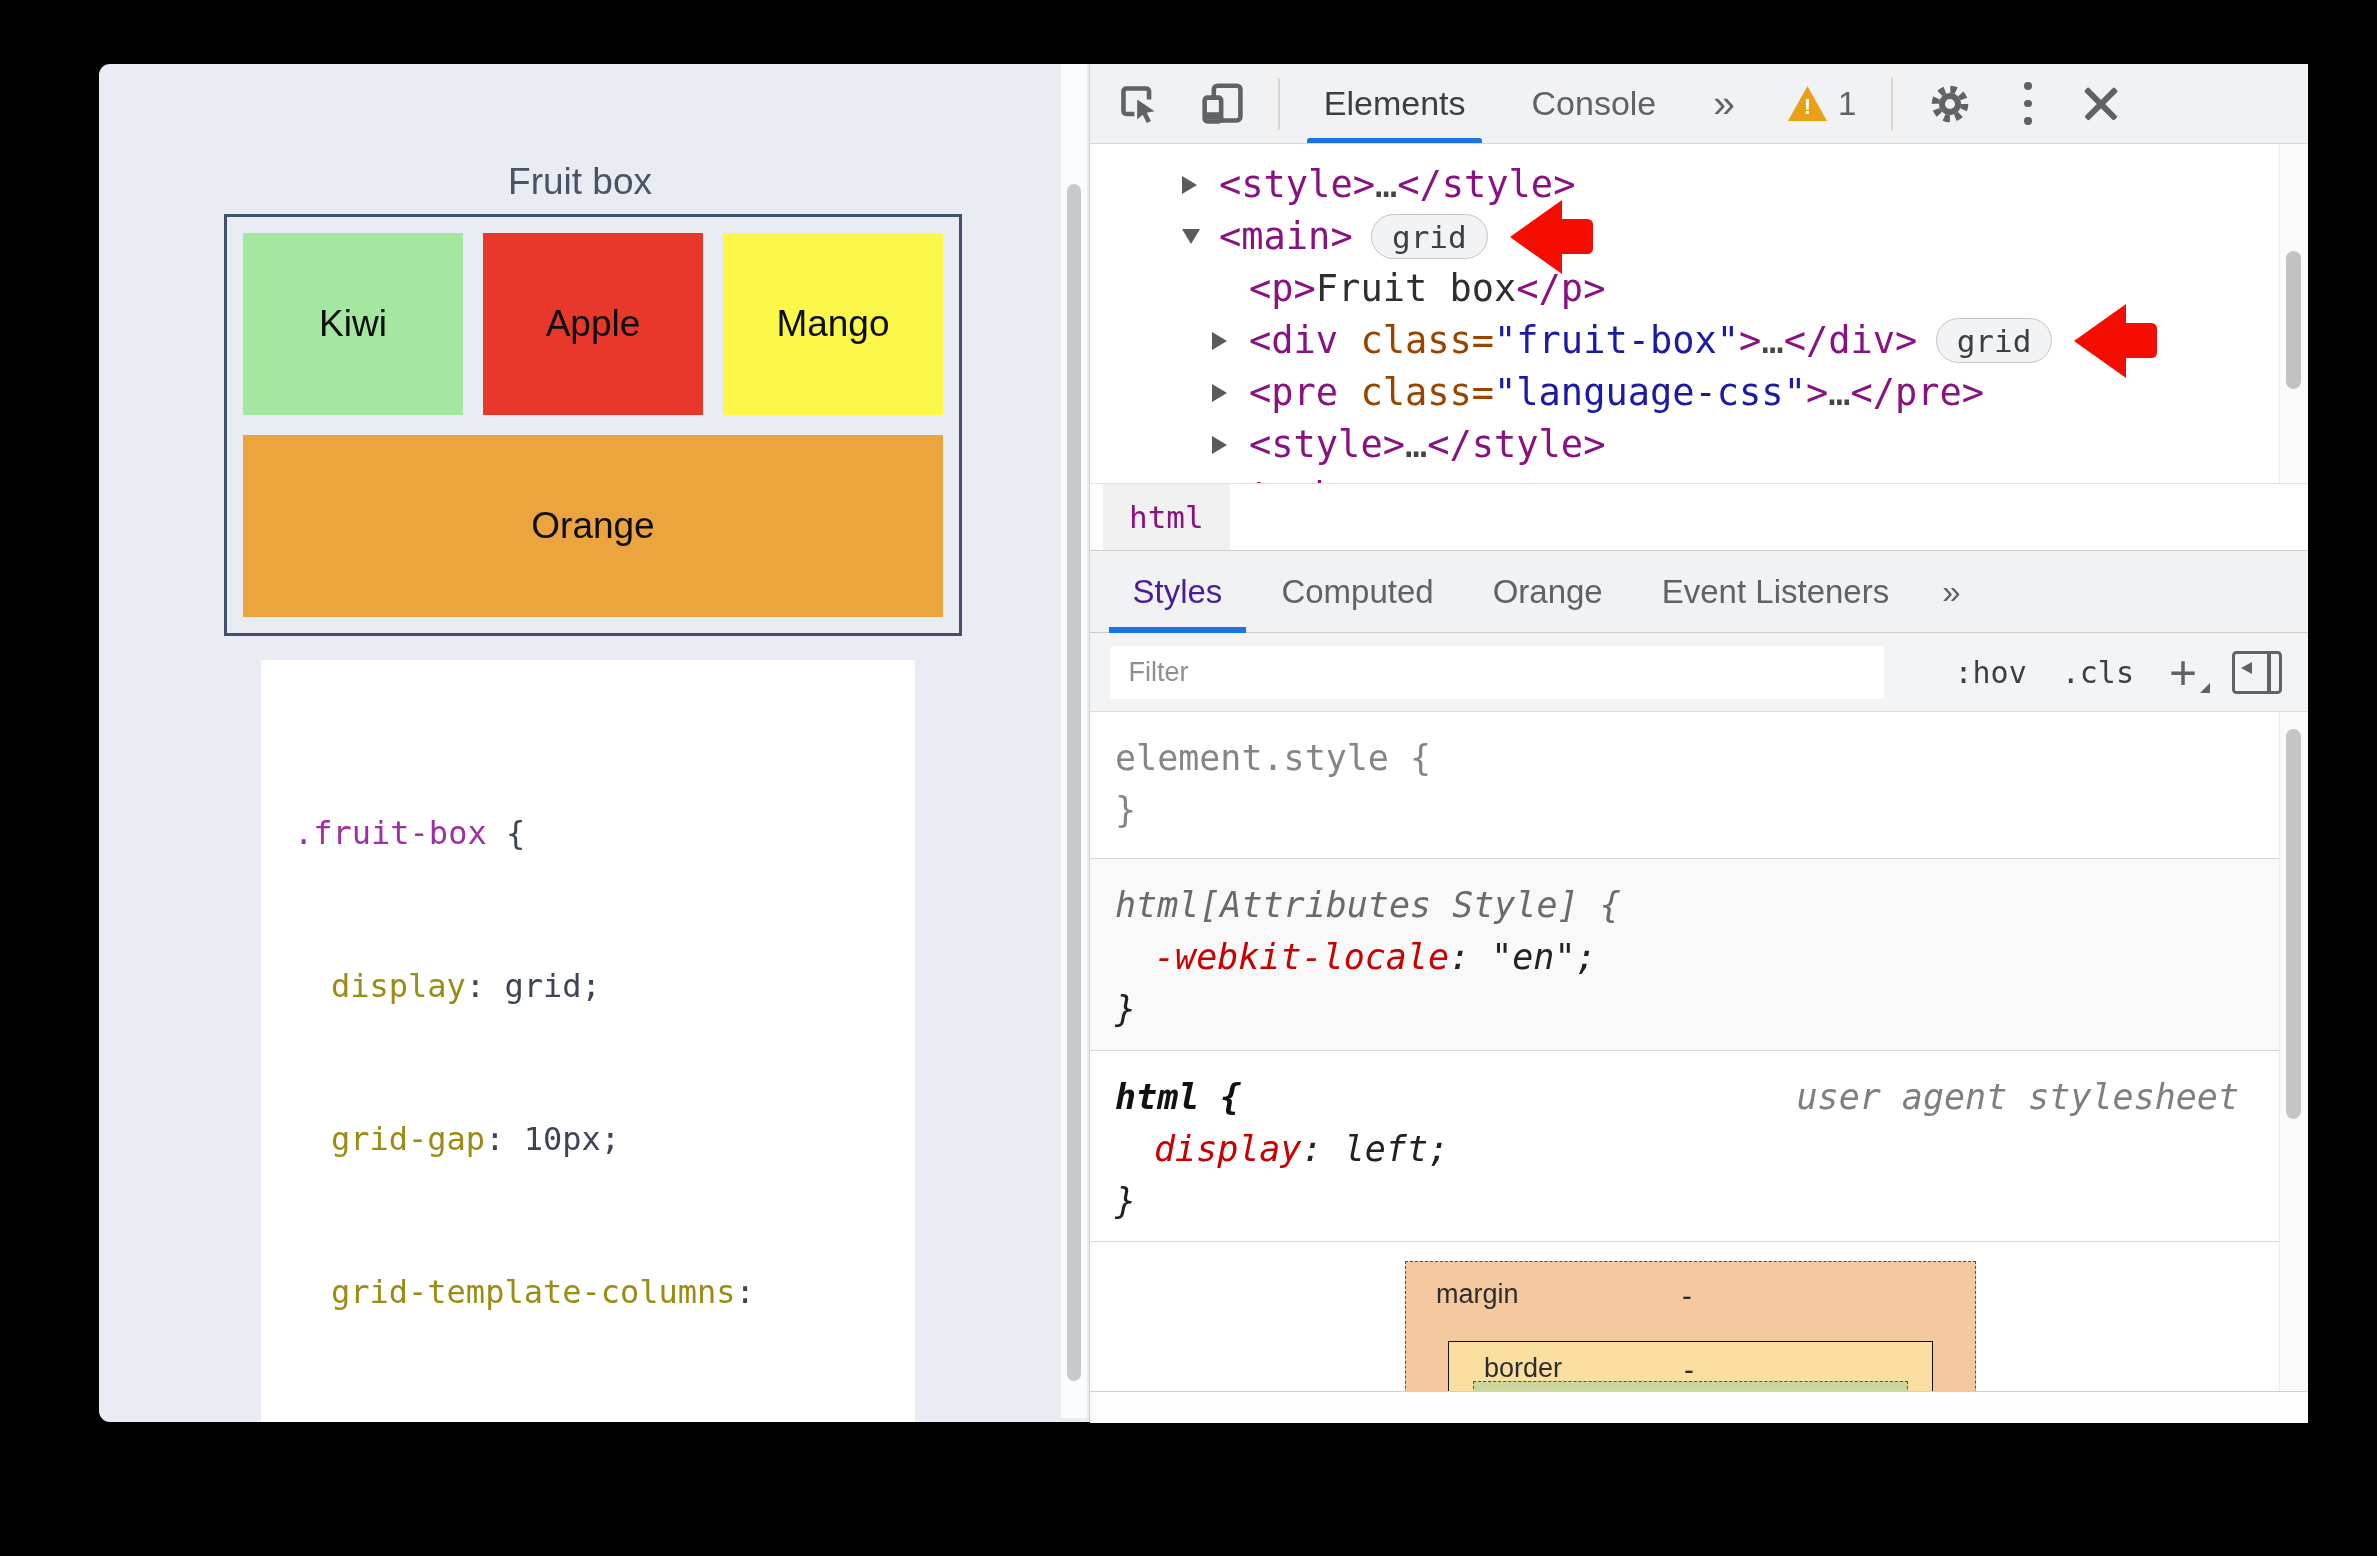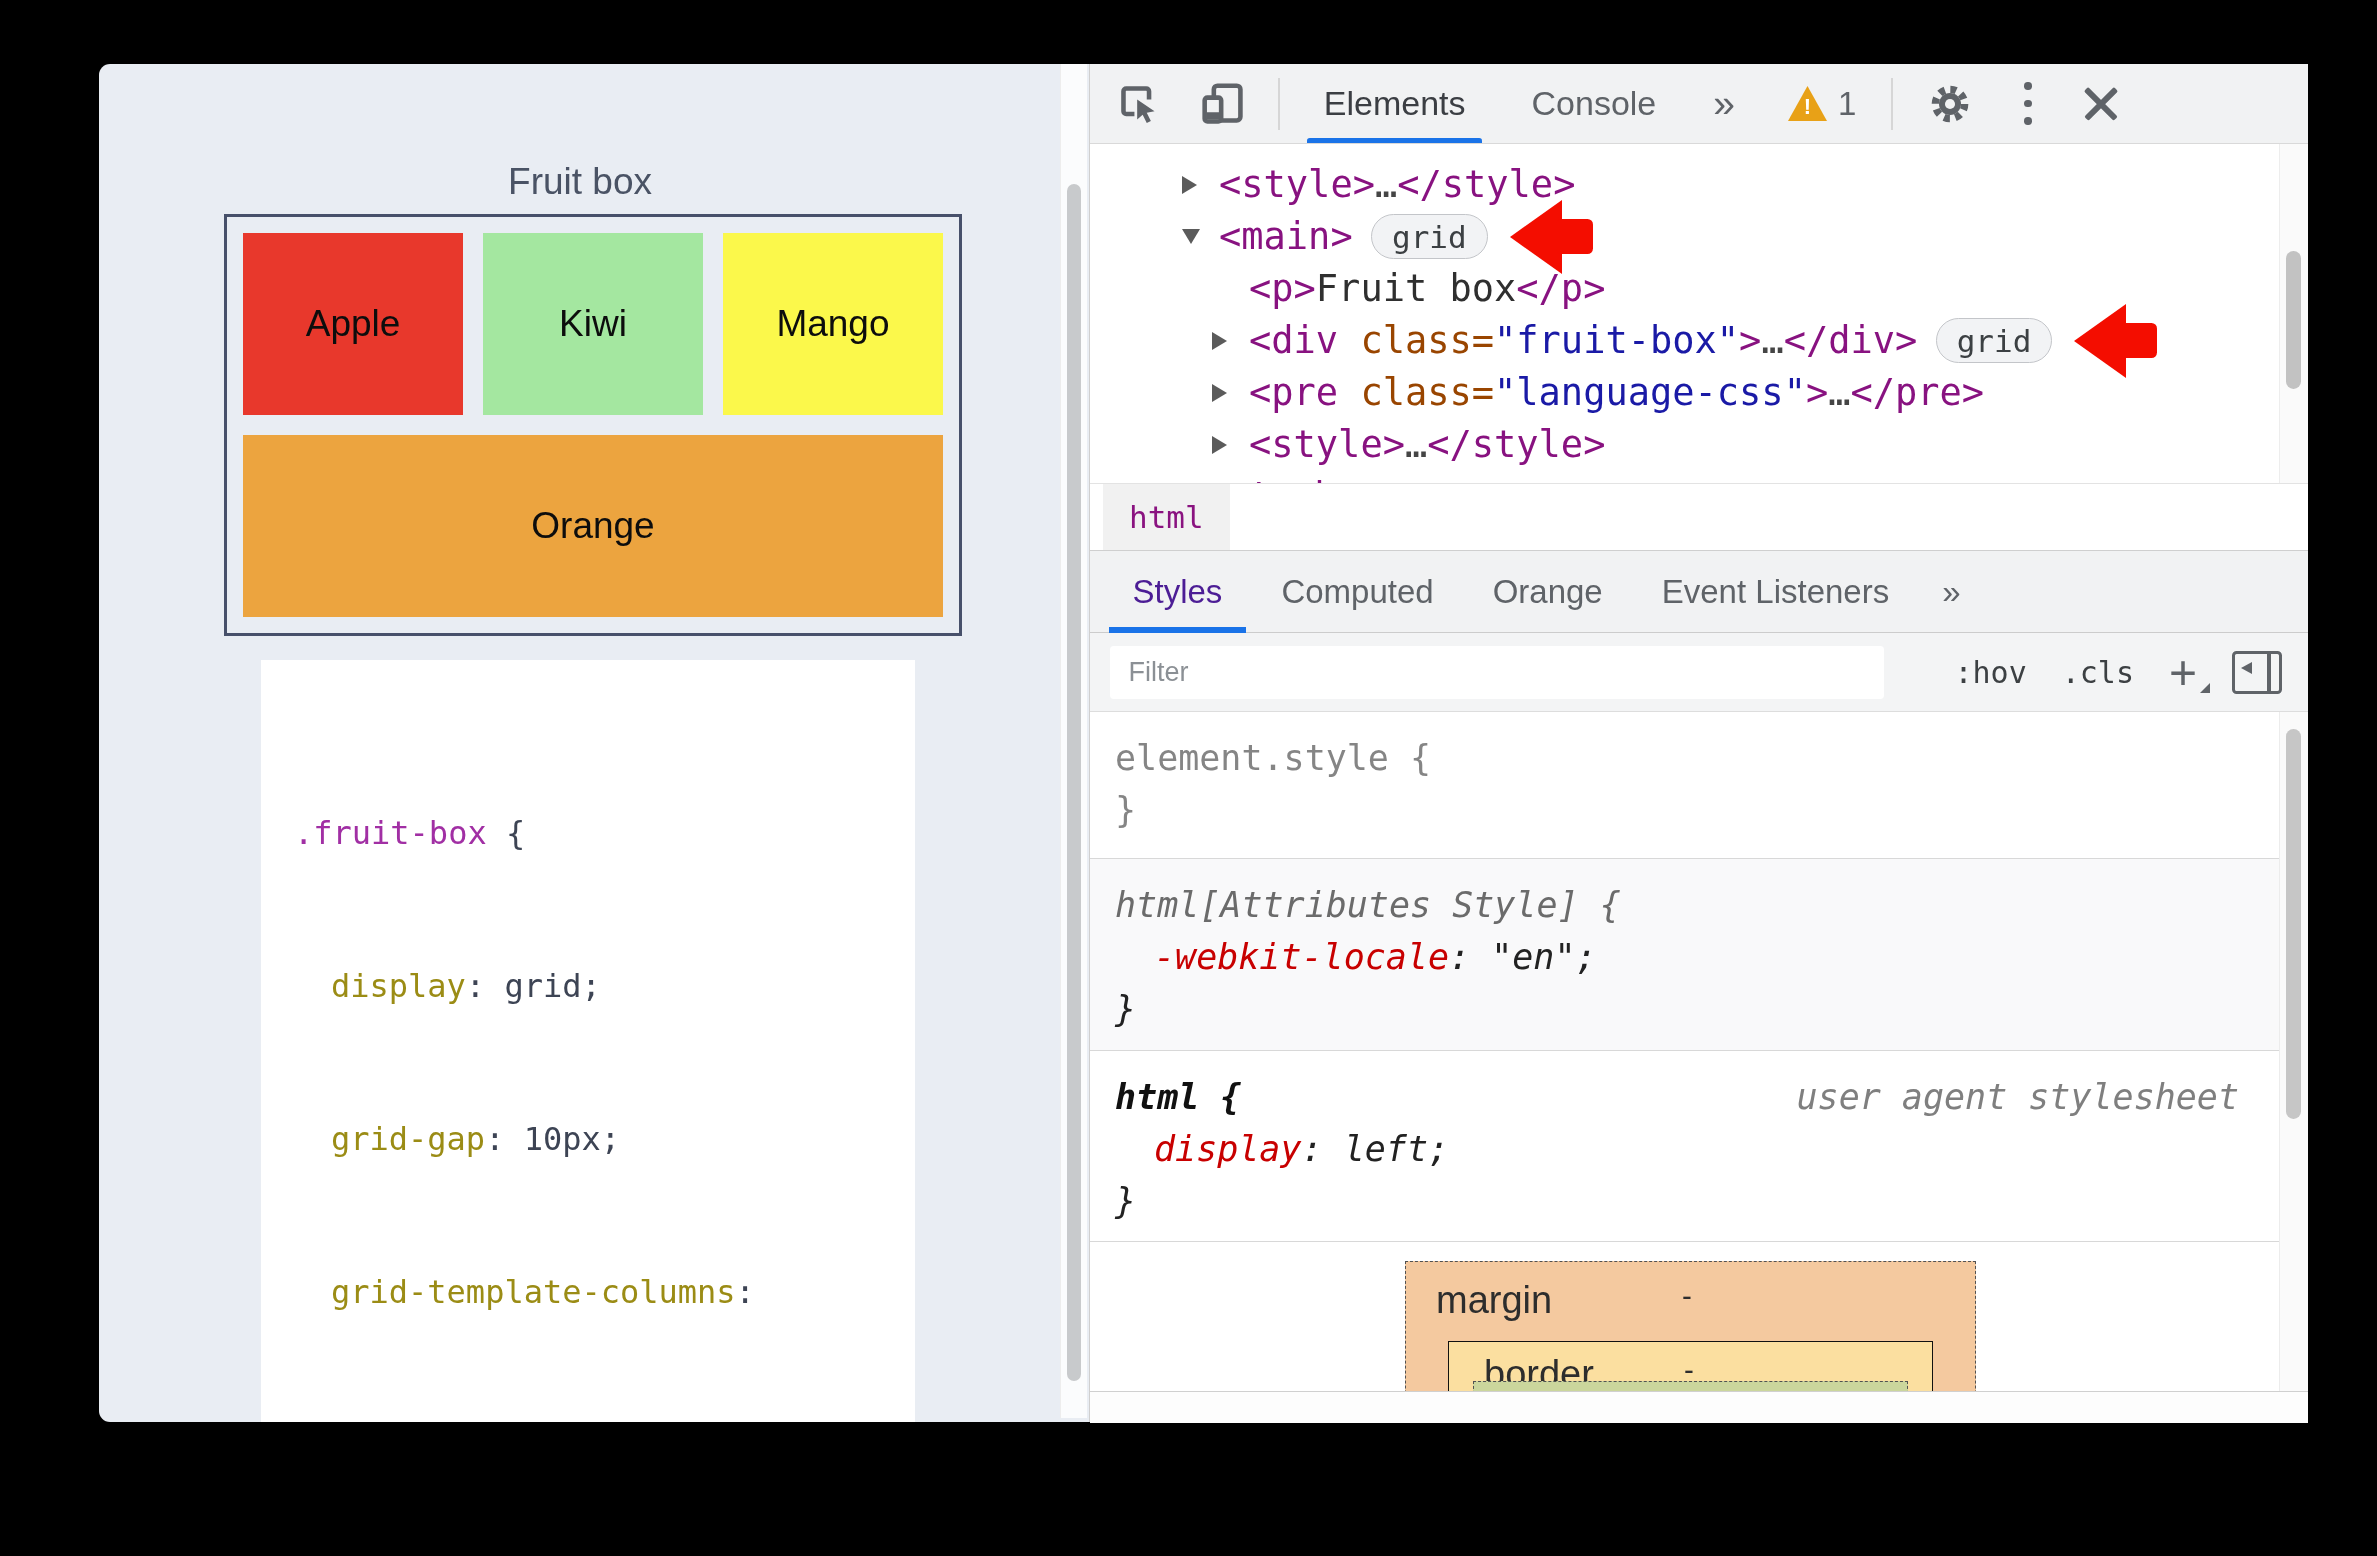--- a/index.html
+++ b/index.html
@@ -142,41 +142,41 @@
   .origin{float:right;margin-right:41px;color:#7f7f7f;}
   .st-sb{position:absolute;right:0;top:0;bottom:0;width:28px;background:#fafafa;
          border-left:0.9px solid #ececec;}
   .st-sb-thumb{position:absolute;left:6.4px;top:16.6px;width:14.7px;height:390px;
                background:#c6c6c6;border-radius:7.4px;}
 
   
   .bm-margin{position:absolute;left:315px;top:549px;width:571px;height:267px;
              background:#f4c99f;border:1.8px dashed #525252;box-sizing:border-box;
              font-family:"Liberation Sans",sans-serif;}
-  .bm-label{position:absolute;font-size:38px;color:#2d2d2d;}
+  .bm-label{position:absolute;font-size:27px;color:#2d2d2d;}
   .bm-dash{position:absolute;font-size:29.5px;color:#2d2d2d;}
   .bm-border{position:absolute;left:42px;top:79px;right:42px;height:221px;
              background:#fbdfa0;border:1.8px solid #111;box-sizing:border-box;}
   .bm-padding{position:absolute;left:24px;top:39px;right:24px;height:147px;
               background:#cbd69c;border:1.8px dashed #525252;box-sizing:border-box;}
 
   .dt-bottomstrip{position:absolute;left:0;top:1327px;right:0;height:31px;background:#fdfdfd;
                   border-top:0.9px solid #d0d0d0;}
 </style>
 </head>
 <body>
 
 <div id="stage">
 
   <div class="page-panel">
     <div class="page-title">Fruit box</div>
 
     <div class="fruit-grid">
+      <div class="fruit-cell" style="background: rgb(164, 231, 160);">Kiwi</div>
       <div class="fruit-cell" style="background: rgb(232, 56, 44);">Apple</div>
-      <div class="fruit-cell" style="background: rgb(164, 231, 160);">Kiwi</div>
       <div class="fruit-cell" style="background: rgb(251, 248, 75);">Mango</div>
       <div class="fruit-cell span-all" style="background: rgb(236, 164, 63);">Orange</div>
     </div>
 
     <div class="code-block">
       <div class="code-line"><span class="tok-sel">.fruit-box</span><span class="tok-prop"></span><span> {</span></div>
       <div class="code-line in1"><span class="tok-sel"></span><span class="tok-prop">display</span><span>: grid;</span></div>
       <div class="code-line in1"><span class="tok-sel"></span><span class="tok-prop">grid-gap</span><span>: 10px;</span></div>
       <div class="code-line in1"><span class="tok-sel"></span><span class="tok-prop">grid-template-columns</span><span>:</span></div>
       <div class="code-line in2"><span class="tok-sel"></span><span class="tok-prop"></span><span>[left] 1fr</span></div>

